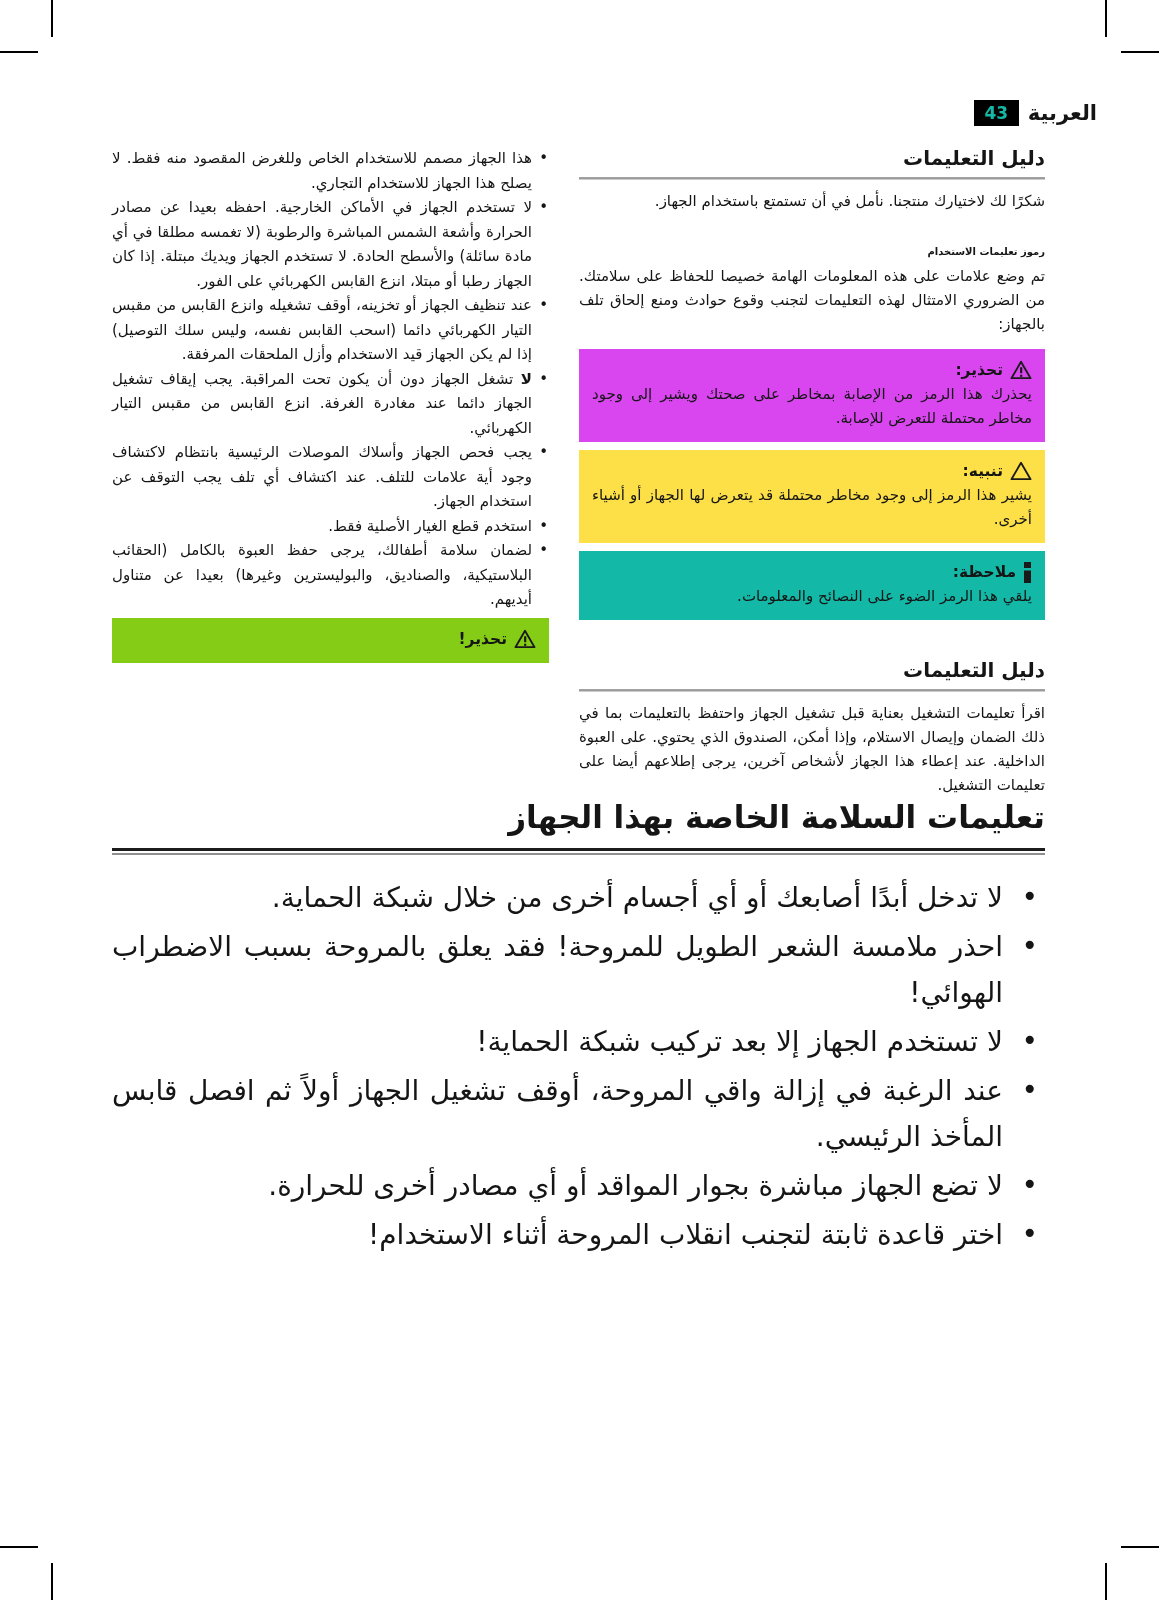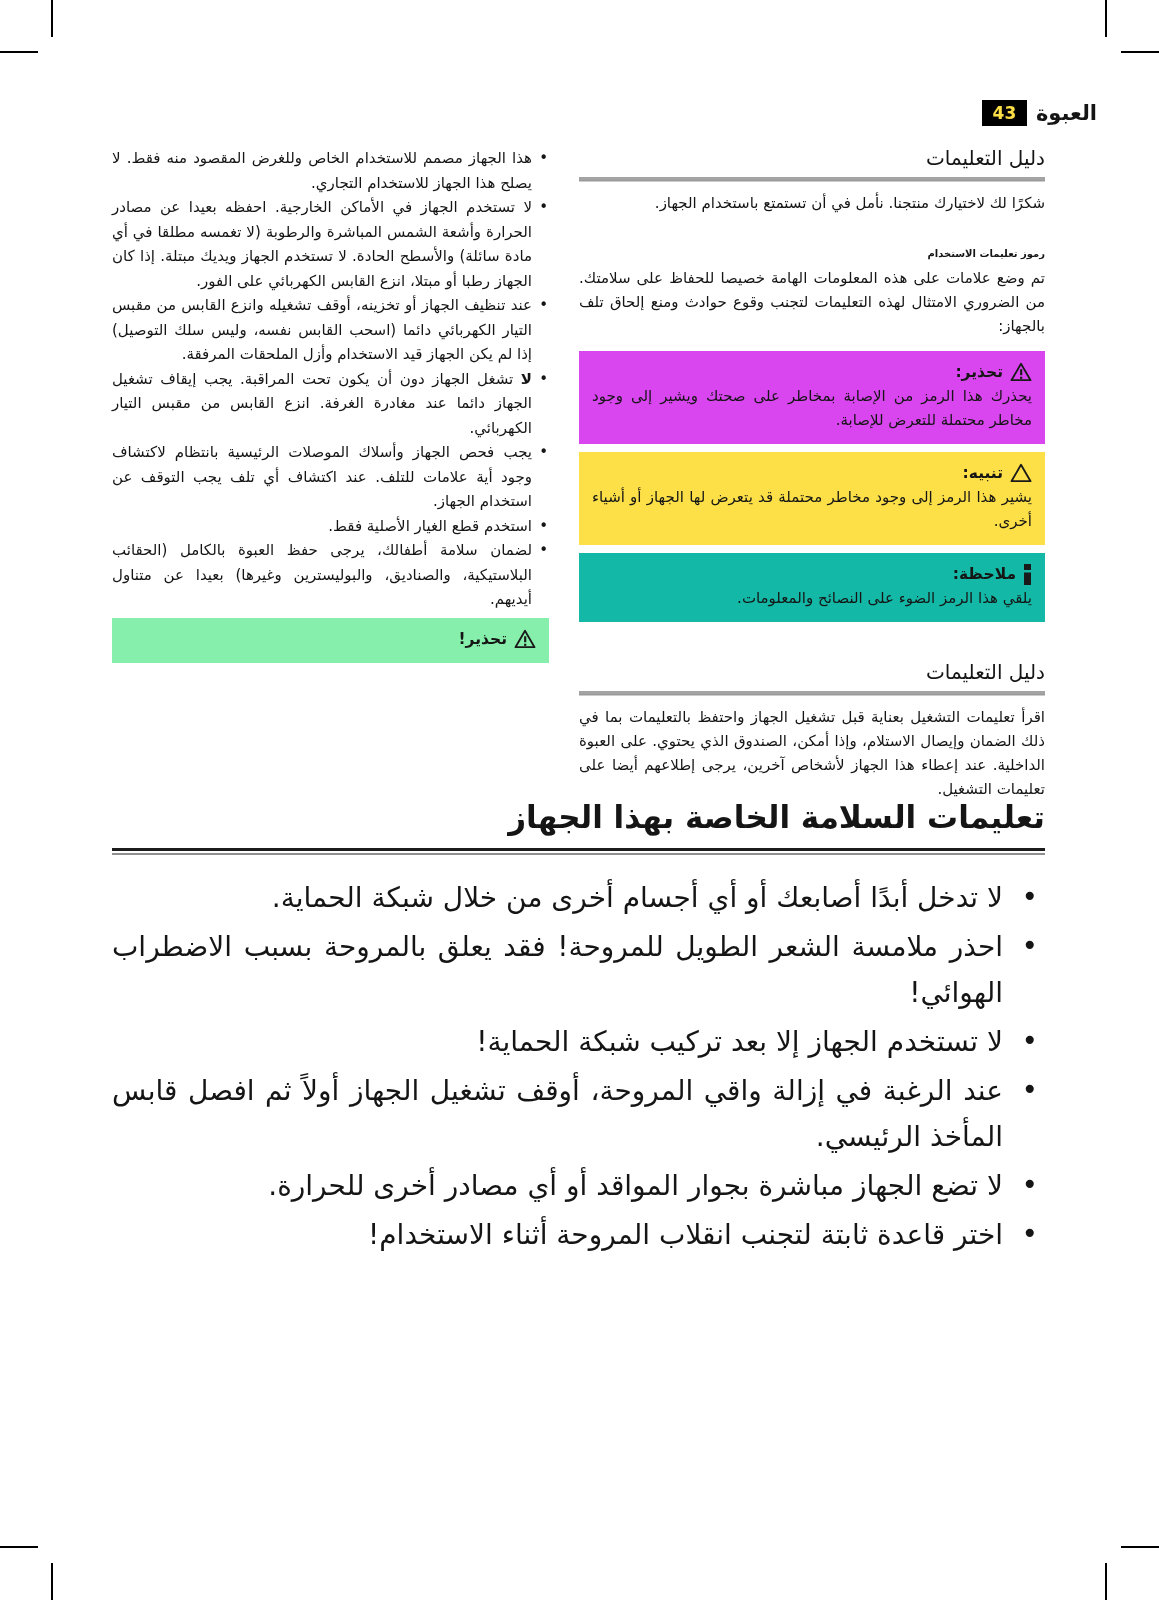--- a/index.html
+++ b/index.html
@@ -19,22 +19,22 @@
     min-width:45px; height:26px; padding:0 6px; display:flex; align-items:center; justify-content:center;
     font-weight:bold; font-size:17px;
   }
 
   
   .columns { position:absolute; top:146px; right:114px; left:112px; display:flex; gap:30px; }
   .col-first  { width:466px; flex:none; }
   .col-second { flex:1; min-width:0; }
 
   .col-heading {
-    font-size:20px; font-weight:normal; padding-bottom:7px;
-    border-bottom:3px solid #a3a3a3; box-shadow:0 1.5px 0 #9a9a9a;
+    font-size:20px; font-weight:bold; padding-bottom:7px;
+    border-bottom:1px solid #a3a3a3; box-shadow:0 1.5px 0 #9a9a9a;
     margin-bottom:11px;
   }
   .body-text { font-size:15px; line-height:24px; text-align:justify; }
   .intro-par { margin-bottom:27px; }
   .sub-heading { font-size:10px; font-weight:bold; line-height:24px; margin-top:0; }
   .symbols-par { margin-bottom:13px; }
 
   .notice-box { padding:9px 13px 12px; margin-bottom:8px; }
   .notice-title { display:flex; align-items:center; gap:7px; font-weight:bold; font-size:15.5px; line-height:24px; }
   .notice-body { font-size:15px; line-height:24px; text-align:justify; }
@@ -67,22 +67,22 @@
 <div class="crop v" style="left:51px; top:0;"></div>
 <div class="crop h" style="left:0; top:51px;"></div>
 <div class="crop v" style="left:1105px; top:0;"></div>
 <div class="crop h" style="right:0; top:51px;"></div>
 <div class="crop h" style="left:0; top:1546px;"></div>
 <div class="crop v" style="left:51px; bottom:0;"></div>
 <div class="crop h" style="right:0; top:1546px;"></div>
 <div class="crop v" style="left:1105px; bottom:0;"></div>
 
 <div class="page-header">
-  <span class="lang-title">العبوة</span>
-  <span class="page-badge" id="pageBadge" style="background: rgb(0, 0, 0); color: #fde047;">43</span>
+  <span class="lang-title">العربية</span>
+  <span class="page-badge" id="pageBadge" style="background: rgb(0, 0, 0); color: #14b8a6;">43</span>
 </div>
 
 <div class="columns">
 
   <div class="col col-first">
     <div class="col-heading">دليل التعليمات</div>
     <p class="body-text intro-par">شكرًا لك لاختيارك منتجنا. نأمل في أن تستمتع باستخدام الجهاز.</p>
 
     <p class="sub-heading">رموز تعليمات الاستخدام</p>
     <p class="body-text symbols-par">تم وضع علامات على هذه المعلومات الهامة خصيصا للحفاظ على سلامتك. من الضروري الامتثال لهذه التعليمات لتجنب وقوع حوادث ومنع إلحاق تلف بالجهاز:</p>
@@ -136,21 +136,21 @@
     <ul class="gen-list">
         <li><span>هذا الجهاز مصمم للاستخدام الخاص وللغرض المقصود منه فقط. لا يصلح هذا الجهاز للاستخدام التجاري.</span></li>
         <li><span>لا تستخدم الجهاز في الأماكن الخارجية. احفظه بعيدا عن مصادر الحرارة وأشعة الشمس المباشرة والرطوبة (لا تغمسه مطلقا في أي مادة سائلة) والأسطح الحادة. لا تستخدم الجهاز ويديك مبتلة. إذا كان الجهاز رطبا أو مبتلا، انزع القابس الكهربائي على الفور.</span></li>
         <li><span>عند تنظيف الجهاز أو تخزينه، أوقف تشغيله وانزع القابس من مقبس التيار الكهربائي دائما (اسحب القابس نفسه، وليس سلك التوصيل) إذا لم يكن الجهاز قيد الاستخدام وأزل الملحقات المرفقة.</span></li>
         <li><span class="b">لا</span><span> تشغل الجهاز دون أن يكون تحت المراقبة. يجب إيقاف تشغيل الجهاز دائما عند مغادرة الغرفة. انزع القابس من مقبس التيار الكهربائي.</span></li>
         <li><span>يجب فحص الجهاز وأسلاك الموصلات الرئيسية بانتظام لاكتشاف وجود أية علامات للتلف. عند اكتشاف أي تلف يجب التوقف عن استخدام الجهاز.</span></li>
         <li><span>استخدم قطع الغيار الأصلية فقط.</span></li>
         <li><span>لضمان سلامة أطفالك، يرجى حفظ العبوة بالكامل (الحقائب البلاستيكية، والصناديق، والبوليسترين وغيرها) بعيدا عن متناول أيديهم.</span></li>
       </ul>
 
-    <div class="notice-box box-gray foil-box" style="background: #86efac; padding-left: 18px;">
+    <div class="notice-box box-gray foil-box" style="background: #84cc16; padding-left: 18px;">
       <div class="notice-title">
         <span class="icon-wrap">
           <svg width="22" height="20" viewBox="0 0 24 22">
               <path d="M12 2 L22.5 20 L1.5 20 Z" fill="none" stroke="#1a1a1a" stroke-width="2" stroke-linejoin="round"></path>
               <rect x="11" y="8" width="2.4" height="6.5" fill="#1a1a1a"></rect>
               <rect x="11" y="16.2" width="2.4" height="2.4" fill="#1a1a1a"></rect>
             </svg>
         </span>
         <span>تحذير!</span>
       </div>

